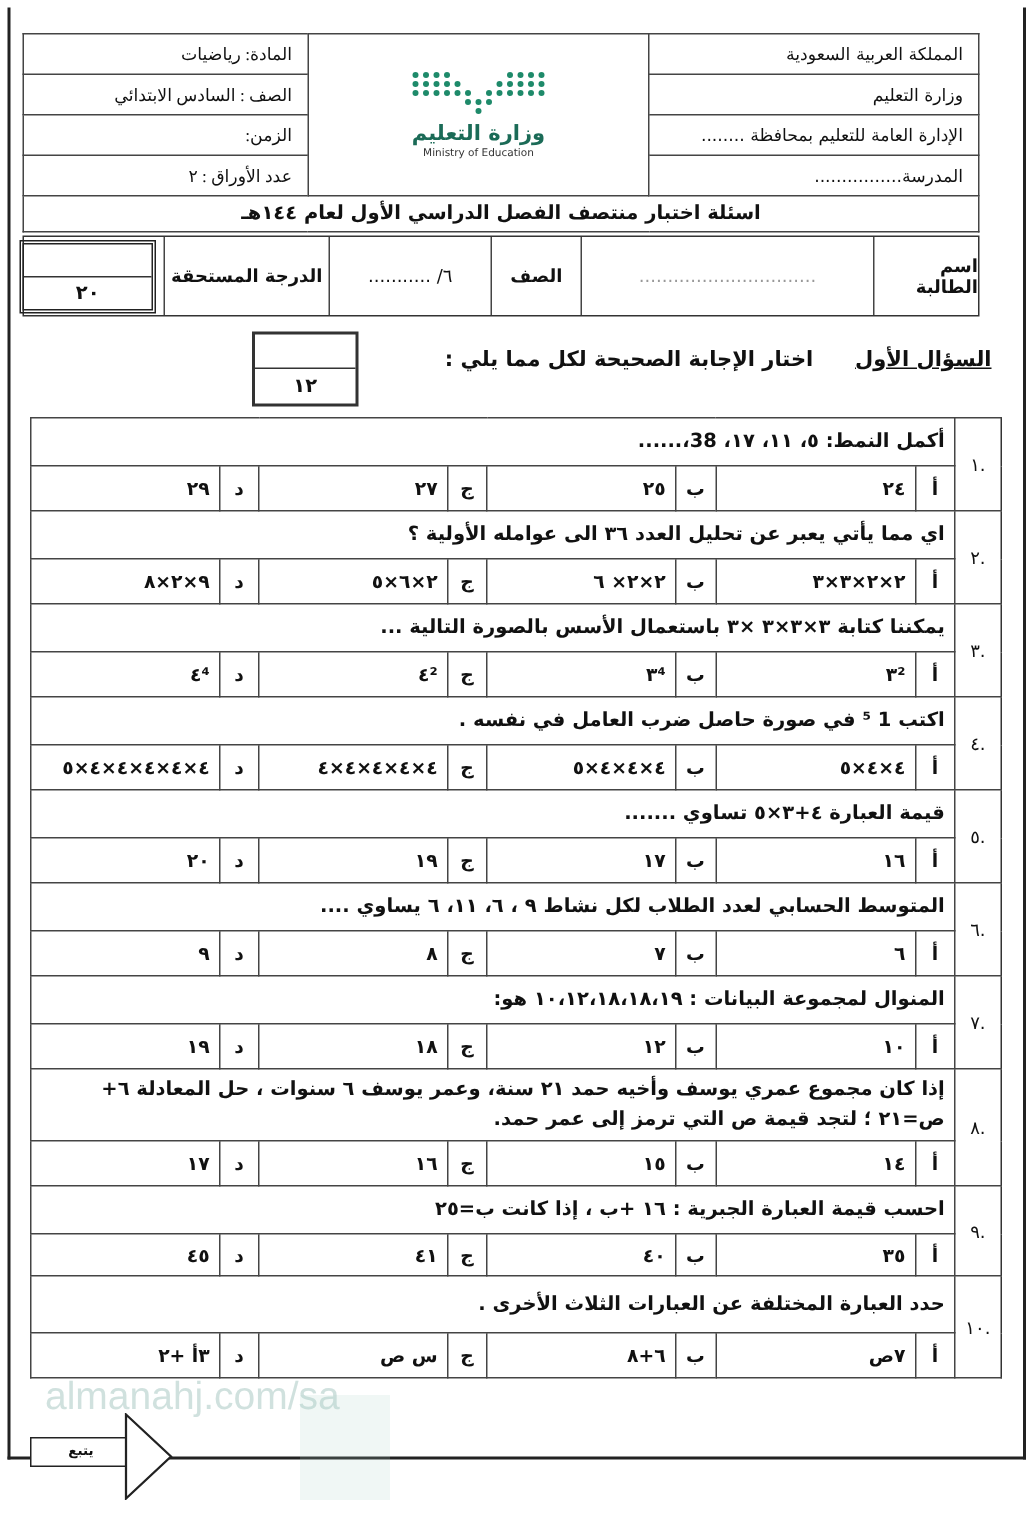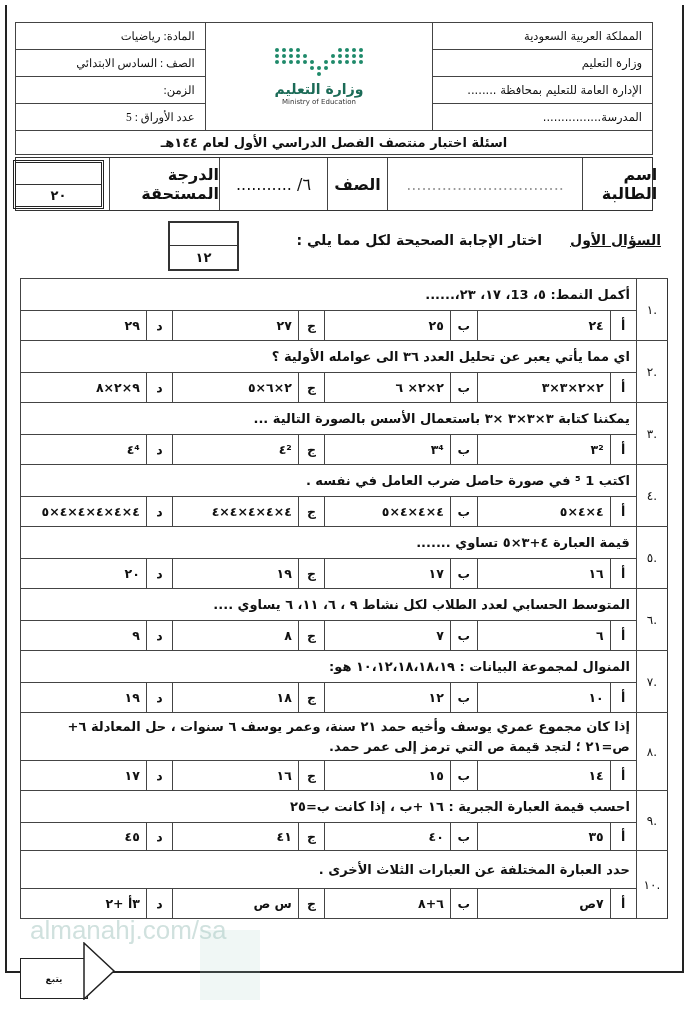--- a/index.html
+++ b/index.html
@@ -18,21 +18,21 @@
 
   .logo-box { display: flex; flex-direction: column; align-items: center; justify-content: center; }
   .logo-dots { display: grid; grid-template-columns: repeat(13, 4px); gap: 2px 3px; margin-bottom: 6px; }
   .logo-dots span { width: 4px; height: 4px; border-radius: 50%; background: #1e8a6a; display: block; }
   .logo-dots span.off { background: transparent; }
   .logo-ar { font-size: 14px; font-weight: bold; color: #1b6b57; line-height: 1; }
   .logo-en { font-size: 7px; color: #333; direction: ltr; margin-top: 2px; }
 
   
   .info { position: absolute; left: 15px; top: 157px; width: 638px; height: 54px; border: 1.5px solid #333; display: flex; flex-direction: row; }
-  .info > div { border-left: 1px solid #444; display: flex; align-items: center; justify-content: center; font-size: 16px; font-weight: bold; }
+  .info > div { border-left: 1px solid #444; display: flex; align-items: center; justify-content: center; font-size: 12px; font-weight: bold; }
   .info .c2 { width: 195px; color: #999; font-weight: normal; }
   .info .c3 { width: 60px; }
   .info .c4 { width: 108px; font-weight: normal; }
   .info .c5 { width: 110px; }
   .info .c6 { flex: 1; border-left: none; }
   .score20 { position: absolute; left: 13px; top: 160px; width: 91px; height: 49px; border: 3px double #222; }
   .score20 .top { height: 50%; border-bottom: 1px solid #333; }
   .score20 .bot { height: 50%; display: flex; align-items: center; justify-content: center; font-weight: bold; font-size: 13px; }
 
   
@@ -49,21 +49,21 @@
   .qtable td.stem { text-align: right; height: 32px; font-weight: bold; font-size: 13px; }
   .qtable td.stem2 { height: 48px; line-height: 20px; }
   .qtable td.ltr { width: 25px; text-align: center; height: 30px; font-weight: bold; }
   .qtable td.ans { text-align: right; width: 120px; font-weight: bold; }
   .qtable td.ans.wide { width: 127px; }
   .qtable tr.r9 td.ltr, .qtable tr.r9 td.ans { height: 28px; }
   .qtable tr.r10 td.stem { height: 38px; margin-left: 28px; }
 
   
   .arrow { position: absolute; left: 20px; top: 948px; width: 110px; height: 50px; }
-  .arrow .body { position: absolute; left: 0; top: 10px; width: 68px; height: 41px; border: 1.5px solid #222; background: #fff; display: flex; align-items: center; justify-content: center; font-size: 9px; font-weight: bold; }
+  .arrow .body { position: absolute; left: 0; top: 10px; width: 68px; height: 20px; border: 1.5px solid #222; background: #fff; display: flex; align-items: center; justify-content: center; font-size: 9px; font-weight: bold; }
   .arrow svg { position: absolute; left: 62px; top: -6px; }
 
   .watermark { position: absolute; left: 30px; top: 915px; font-size: 26px; color: rgba(120,170,160,0.35); direction: ltr; font-family: "Liberation Sans", sans-serif; pointer-events: none; }
   .wm-box { position: absolute; left: 200px; top: 930px; width: 60px; height: 70px; background: rgba(170,210,200,0.18); }
 </style>
 </head>
 <body>
 
 <div class="frame"></div>
 
@@ -149,21 +149,21 @@
   <tr>
     <td class="right">وزارة التعليم</td>
     <td class="left">الصف : السادس الابتدائي</td>
   </tr>
   <tr>
     <td class="right">الإدارة العامة للتعليم بمحافظة ........</td>
     <td class="left">الزمن:</td>
   </tr>
   <tr>
     <td class="right">المدرسة................</td>
-    <td class="left">عدد الأوراق : 5</td>
+    <td class="left">عدد الأوراق : ٢</td>
   </tr>
   <tr>
     <td class="title" colspan="3">اسئلة اختبار منتصف الفصل الدراسي الأول لعام ١٤٤هـ</td>
   </tr>
 </tbody>
   </table>
 
 <div class="info">
   <div class="c6" style="order:0;border-left:1px solid #444;width:70px;flex:none;padding-left:24px;">اسم الطالبة</div>
   <div class="c2" style="width:195px;">...............................</div>
@@ -183,21 +183,21 @@
 </div>
 <div class="score12">
   <div class="top"></div>
   <div class="bot">١٢</div>
 </div>
 
 <table class="qtable">
   <tbody id="qbody">
       <tr>
         <td class="num" rowspan="2">.١</td>
-        <td class="stem" colspan="8">أكمل النمط: ٥، 13، ١٧، ٢٣،......</td>
+        <td class="stem" colspan="8">أكمل النمط: ٥، ١١، ١٧، 38،......</td>
       </tr>
       <tr>
         <td class="ltr">أ</td>
         <td class="ans wide">٢٤</td>
         <td class="ltr">ب</td>
         <td class="ans">٢٥</td>
         <td class="ltr">ج</td>
         <td class="ans">٢٧</td>
         <td class="ltr">د</td>
         <td class="ans">٢٩</td>

